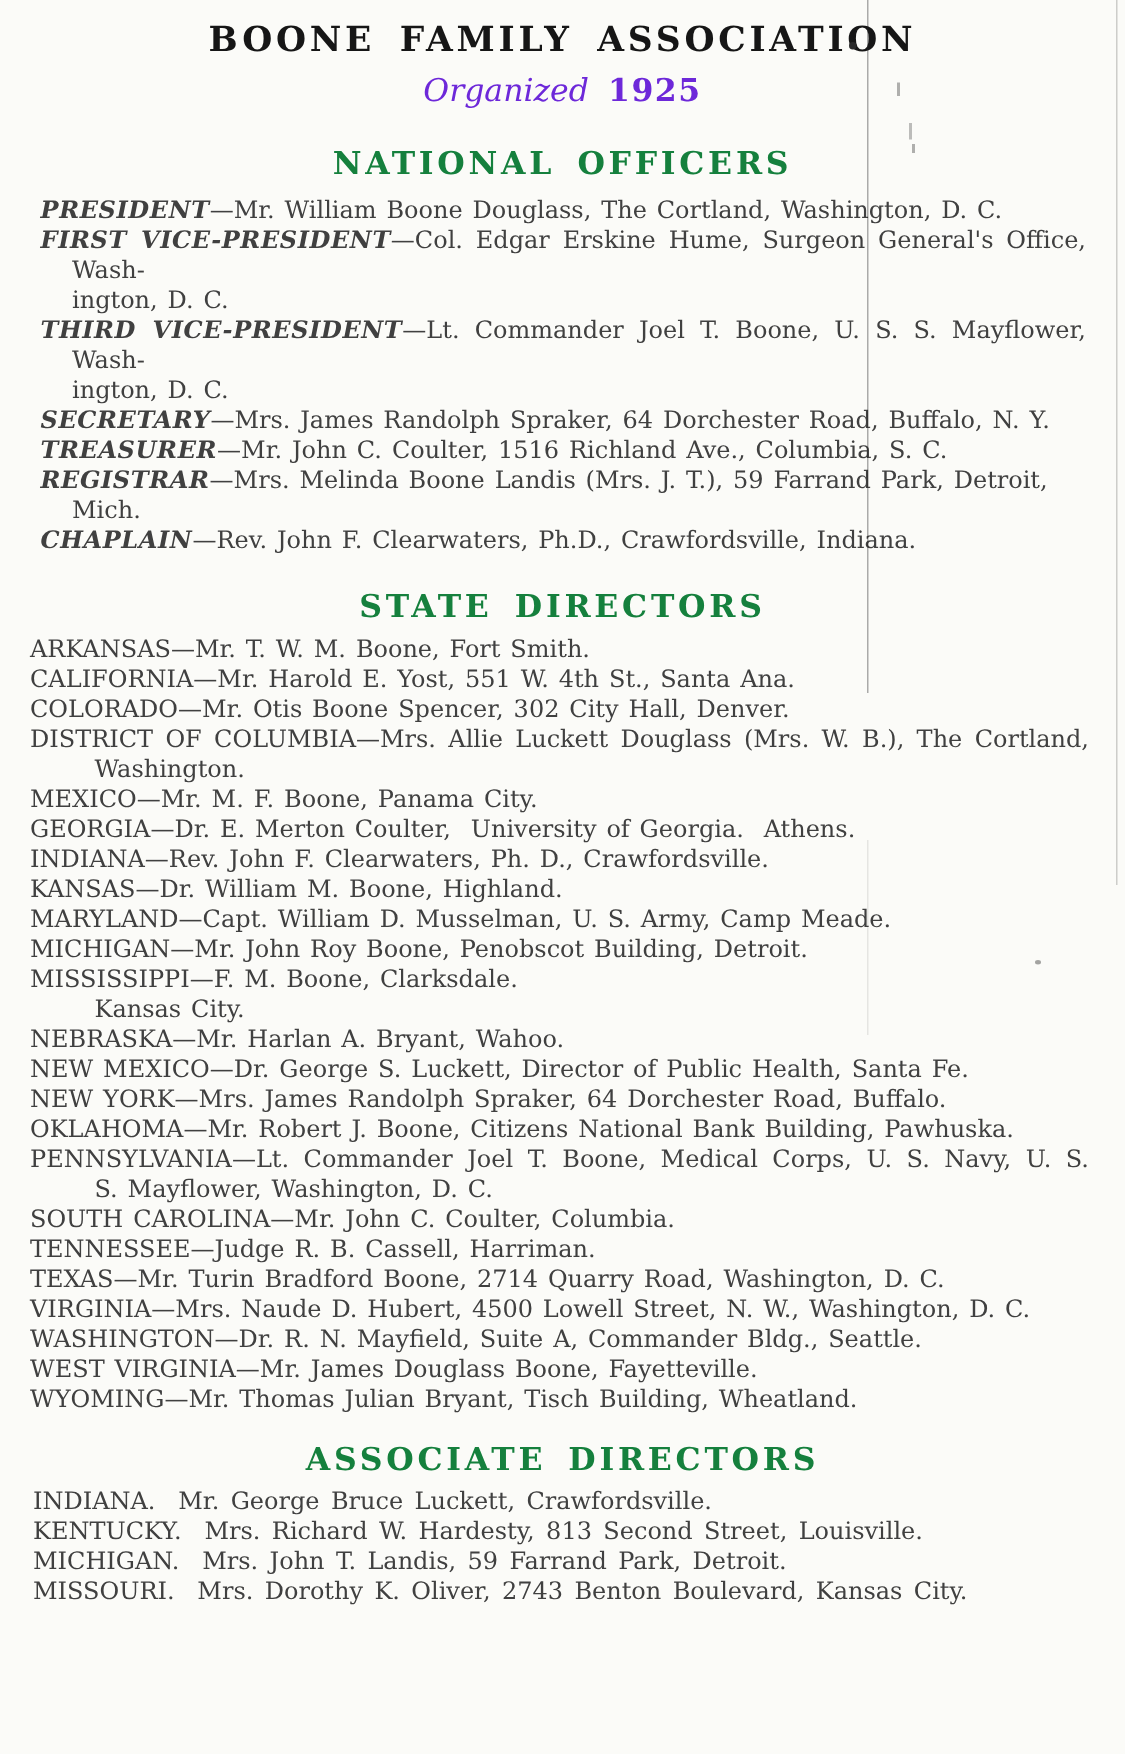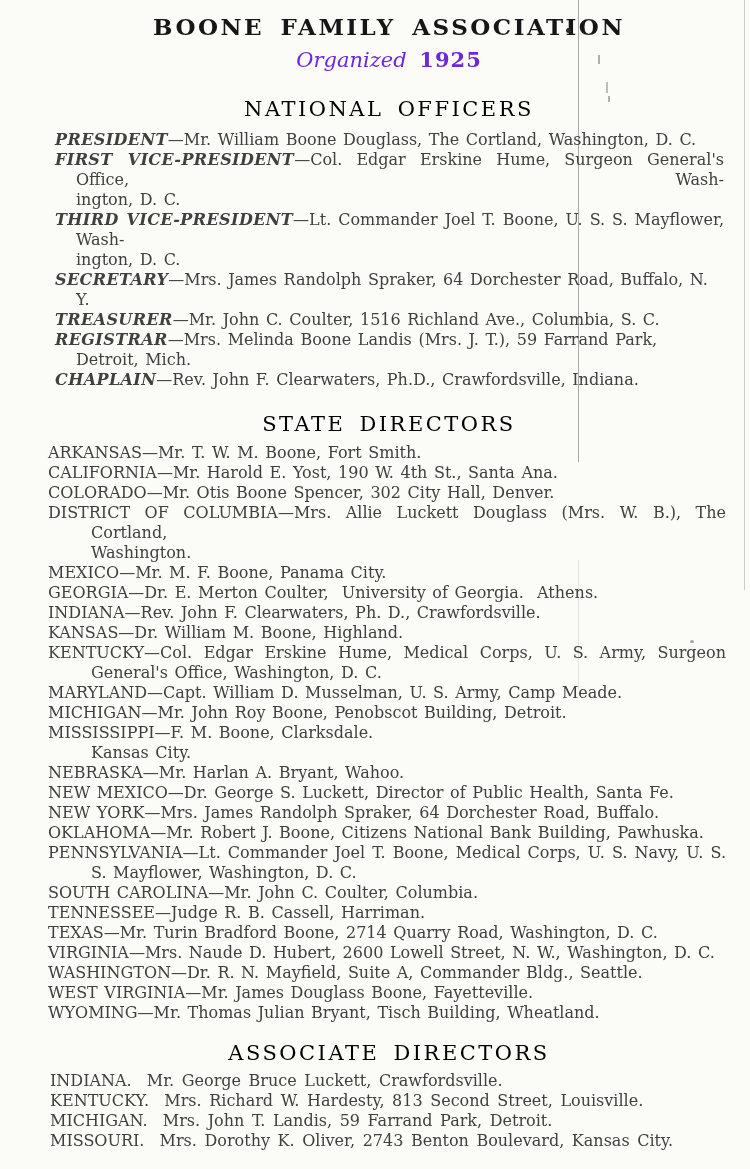--- a/index.html
+++ b/index.html
@@ -12,21 +12,20 @@
     font-family: "DejaVu Serif", "Liberation Serif", serif;
     color: #1c1c1c;
     position: relative;
   }
   .page {
     position: relative;
     width: 750px;
     height: 1169px;
     box-sizing: border-box;
     padding-top: 13px;
-    padding-left: 28px;
   }
   h1.title {
     margin: 0;
     text-align: center;
     font-size: 23px;
     line-height: 27px;
     font-weight: 700;
     letter-spacing: 2.5px;
     word-spacing: 6px;
     color: #161616;
@@ -38,24 +37,24 @@
     line-height: 26px;
     color: #6d28d9;
   }
   .subtitle .it { font-style: italic; margin-right: 6px; }
   .subtitle .yr { font-weight: 600; letter-spacing: 1px; }
   h2.sec {
     margin: 0;
     text-align: center;
     font-size: 21px;
     line-height: 26px;
-    font-weight: 400;
+    font-weight: 700;
     letter-spacing: 2.5px;
     word-spacing: 5px;
-    color: #000000;
+    color: #15803d;
   }
   #h-officers  { margin-top: 23px; }
   #h-states    { margin-top: 21px; }
   #h-assoc     { margin-top: 17px; }
 
   .list { margin: 0; }
   #officers-list { margin-top: 8px;  padding-right: 26px; }
   #states-list   { margin-top: 6px;  padding-right: 24px; }
   #assoc-list    { margin-top: 5px;  padding-right: 24px; }
 
@@ -146,21 +145,21 @@
   <h2 class="sec" id="h-states">STATE DIRECTORS</h2>
 
   <section class="list" id="states-list">
 
       <div class="row s-row">
         <span class="txt">ARKANSAS—Mr. T. W. M. Boone, Fort Smith.</span>
         
       </div>
 
       <div class="row s-row">
-        <span class="txt">CALIFORNIA—Mr. Harold E. Yost, 190 W. 4th St., Santa Ana.</span>
+        <span class="txt">CALIFORNIA—Mr. Harold E. Yost, 551 W. 4th St., Santa Ana.</span>
         
       </div>
 
       <div class="row s-row">
         <span class="txt">COLORADO—Mr. Otis Boone Spencer, 302 City Hall, Denver.</span>
         
       </div>
 
       <div class="row s-row wrapped">
         <span class="txt">DISTRICT OF COLUMBIA—Mrs. Allie Luckett Douglass (Mrs. W. B.), The Cortland,</span>
@@ -180,24 +179,20 @@
       <div class="row s-row">
         <span class="txt">INDIANA—Rev. John F. Clearwaters, Ph. D., Crawfordsville.</span>
         
       </div>
 
       <div class="row s-row">
         <span class="txt">KANSAS—Dr. William M. Boone, Highland.</span>
         
       </div>
 
-      <div class="row s-row wrapped">
-        <span class="txt">KENTUCKY—Col. Edgar Erskine Hume, Medical Corps, U. S. Army, Surgeon</span>
-        <div class="cont">General's Office, Washington, D. C.</div>
-      </div>
 
       <div class="row s-row">
         <span class="txt">MARYLAND—Capt. William D. Musselman, U. S. Army, Camp Meade.</span>
         
       </div>
 
       <div class="row s-row">
         <span class="txt">MICHIGAN—Mr. John Roy Boone, Penobscot Building, Detroit.</span>
         
       </div>
@@ -245,21 +240,21 @@
         <span class="txt">TENNESSEE—Judge R. B. Cassell, Harriman.</span>
         
       </div>
 
       <div class="row s-row">
         <span class="txt">TEXAS—Mr. Turin Bradford Boone, 2714 Quarry Road, Washington, D. C.</span>
         
       </div>
 
       <div class="row s-row">
-        <span class="txt">VIRGINIA—Mrs. Naude D. Hubert, 2600 Lowell Street, N. W., Washington, D. C.</span>
+        <span class="txt">VIRGINIA—Mrs. Naude D. Hubert, 4500 Lowell Street, N. W., Washington, D. C.</span>
         
       </div>
 
       <div class="row s-row">
         <span class="txt">WASHINGTON—Dr. R. N. Mayfield, Suite A, Commander Bldg., Seattle.</span>
         
       </div>
 
       <div class="row s-row">
         <span class="txt">WEST VIRGINIA—Mr. James Douglass Boone, Fayetteville.</span>

